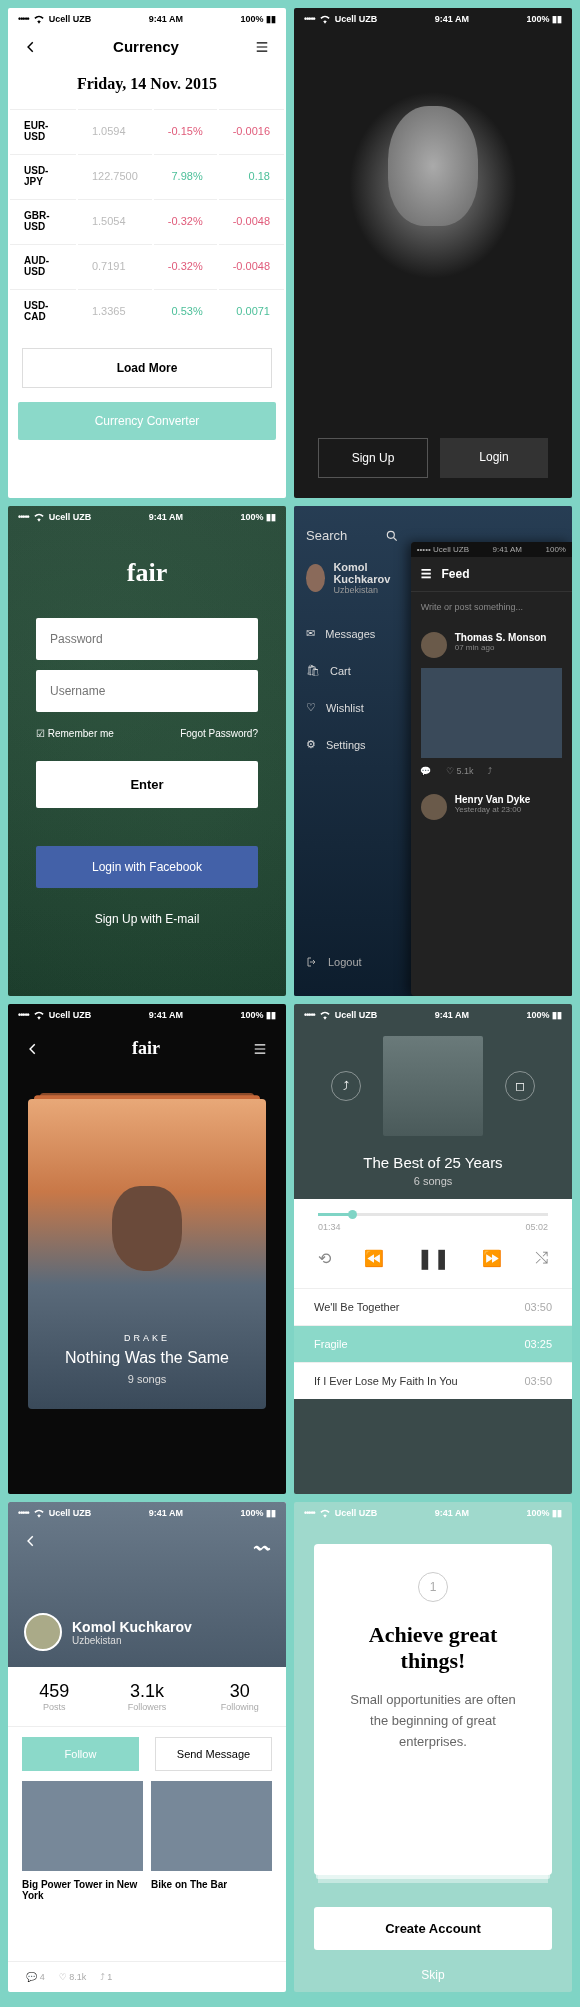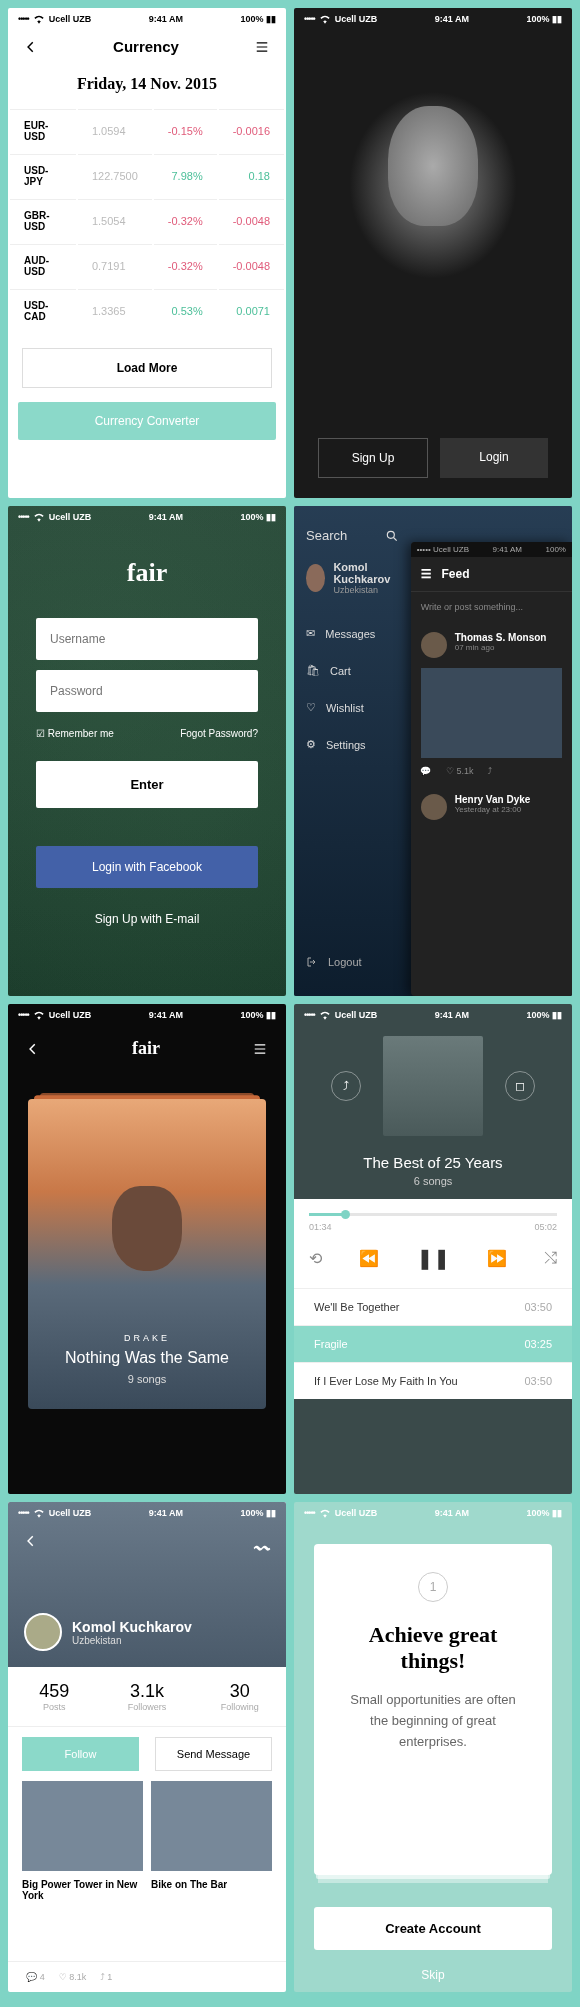--- a/index.html
+++ b/index.html
@@ -82,21 +82,21 @@
 .s5 .count{font-size:11px;color:#ddd}
 
 
 .s6{background:#3a4a4a;color:#fff;display:flex;flex-direction:column}
 .s6 .hdr{display:flex;justify-content:space-between;align-items:center;padding:12px 18px}
 .s6 .art{display:flex;align-items:center;justify-content:center;gap:22px;margin:10px 0}
 .s6 .cover{width:100px;height:100px;background:linear-gradient(#6a7a7a,#4a5a5a);border-radius:2px}
 .s6 .cbtn{width:30px;height:30px;border:1px solid #fff6;border-radius:50%;display:flex;align-items:center;justify-content:center;font-size:12px}
 .s6 .atitle{text-align:center;font-size:15px;margin-top:8px}
 .s6 .acount{text-align:center;font-size:11px;color:#ccc;margin:4px 0 12px}
-.s6 .ctrl{background:#fff;color:#333;padding:14px 15px}
+.s6 .ctrl{background:#fff;color:#333;padding:14px 24px}
 .s6 .prog{height:3px;background:#e5e5e5;position:relative;margin-bottom:6px}
 .s6 .progfill{height:100%;width:15%;background:#7fd4c5;position:relative}
 .s6 .progfill::after{content:'';position:absolute;right:-4px;top:-3px;width:9px;height:9px;background:#7fd4c5;border-radius:50%}
 .s6 .times{display:flex;justify-content:space-between;font-size:9px;color:#aaa}
 .s6 .controls{display:flex;justify-content:space-between;align-items:center;margin:14px 0 4px}
 .s6 .pbtn{font-size:16px;color:#888}
 .s6 .pbtn.main{font-size:20px;color:#333}
 .s6 .track{display:flex;justify-content:space-between;padding:12px 20px;font-size:11px;background:#fff;color:#333;border-top:1px solid #eee}
 .s6 .track.active{background:#8bd9c9;color:#fff}
 .s6 .dur{color:#aaa}
@@ -232,22 +232,22 @@
           <svg class="ico" viewBox="0 0 24 24">
             <path d="M12 20l-3-4c2-2 4-2 6 0zM4 10c5-5 11-5 16 0l-2 2c-4-4-8-4-12 0z" fill="currentColor"></path>
           </svg> 
           <span>Ucell UZB</span>
         </span>
     <span>9:41 AM</span>
     <span><span>100%</span> ▮▮</span>
   </div>
   <div class="content">
     <div class="logo">fair</div>
+    <input type="password" placeholder="Password" style="">
     <input placeholder="Username" style="">
-    <input type="password" placeholder="Password" style="">
     <div class="row">
       <span>☑ <span>Remember me</span></span>
       <span>Fogot Password?</span>
     </div>
     <div class="enter">Enter</div>
     <div class="fb">Login with Facebook</div>
     <div class="email">Sign Up with E-mail</div>
   </div>
 </div>
 

